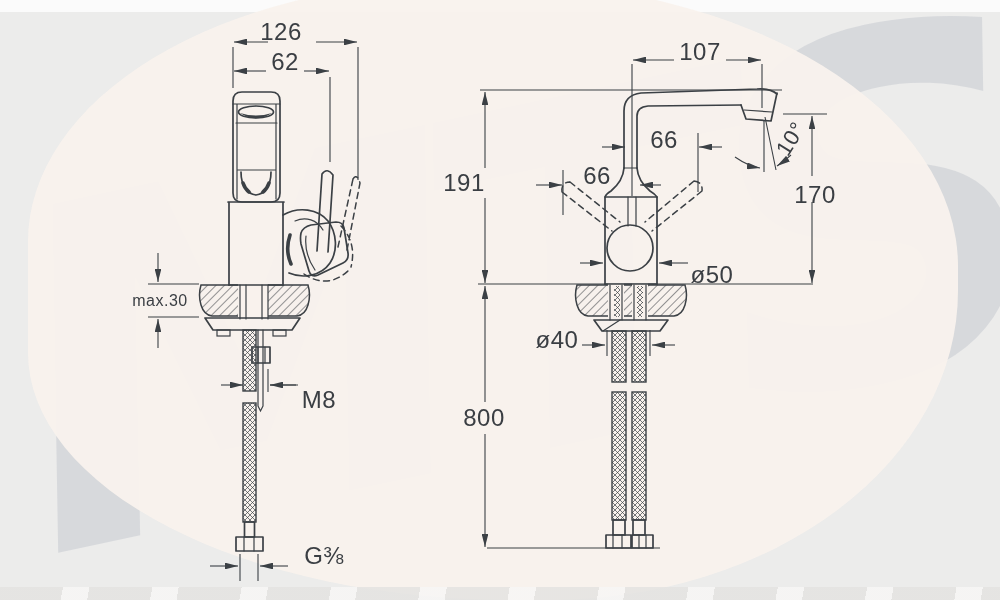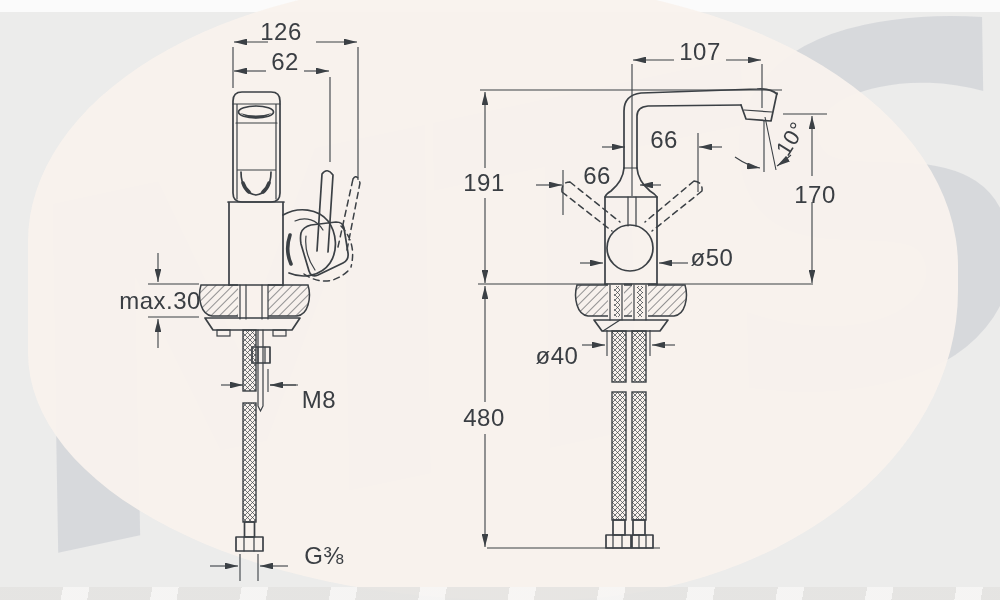--- a/index.html
+++ b/index.html
@@ -30,21 +30,21 @@
   svg.drawing { position:absolute; left:0; top:0; z-index:3; }
   .ol  { fill:none; stroke:#3b4045; stroke-width:1.7; stroke-linecap:round; stroke-linejoin:round; }
   .tn  { fill:none; stroke:#3b4045; stroke-width:1.2; stroke-linecap:round; }
   .dm  { fill:none; stroke:#3b4045; stroke-width:1.1; }
   .dsh { fill:none; stroke:#3b4045; stroke-width:1.5; stroke-dasharray:6 4.5; stroke-linecap:round; }
   .tk  { fill:none; stroke:#3b4045; stroke-width:3.6; stroke-linecap:round; }
   .dim-label {
     position:absolute; transform:translate(-50%,-50%); z-index:4;
     font-size:24px; color:#3a3e43; letter-spacing:.5px; white-space:nowrap;
   }
-  .dim-label.small { font-size:24px; }
+  .dim-label.small { font-size:16px; }
   .dim-label.rot { transform:translate(-50%,-50%) rotate(-58deg); font-size:22px; }
 </style>
 </head>
 <body>
 
 <div class="stage">
   <div class="top-strip"></div>
   <div class="watermark">MTS</div>
   <div class="blob"></div>
   <div class="bottom-strip"></div>
@@ -208,19 +208,19 @@
   <div>
     <div class="dim-label" style="left:281px;top:32px">126</div>
     <div class="dim-label" style="left:285px;top:62px">62</div>
     <div class="dim-label small" style="left:160px;top:301px">max.30</div>
     <div class="dim-label" style="left:319px;top:400px">M8</div>
     <div class="dim-label" style="left:324px;top:556px">G⅜</div>
     <div class="dim-label" style="left:700px;top:52px">107</div>
     <div class="dim-label" style="left:664px;top:140px">66</div>
     <div class="dim-label" style="left:597px;top:176px">66</div>
     <div class="dim-label rot" style="left:791px;top:139px">10°</div>
-    <div class="dim-label" style="left:484px;top:183px">191</div>
+    <div class="dim-label" style="left:464px;top:183px">191</div>
     <div class="dim-label" style="left:815px;top:195px">170</div>
-    <div class="dim-label" style="left:712px;top:258px">ø50</div>
-    <div class="dim-label" style="left:557px;top:356px">ø40</div>
-    <div class="dim-label" style="left:484px;top:418px">480</div>
+    <div class="dim-label" style="left:712px;top:275px">ø50</div>
+    <div class="dim-label" style="left:557px;top:340px">ø40</div>
+    <div class="dim-label" style="left:484px;top:418px">800</div>
   </div>
 </div>
 
 </body></html>

